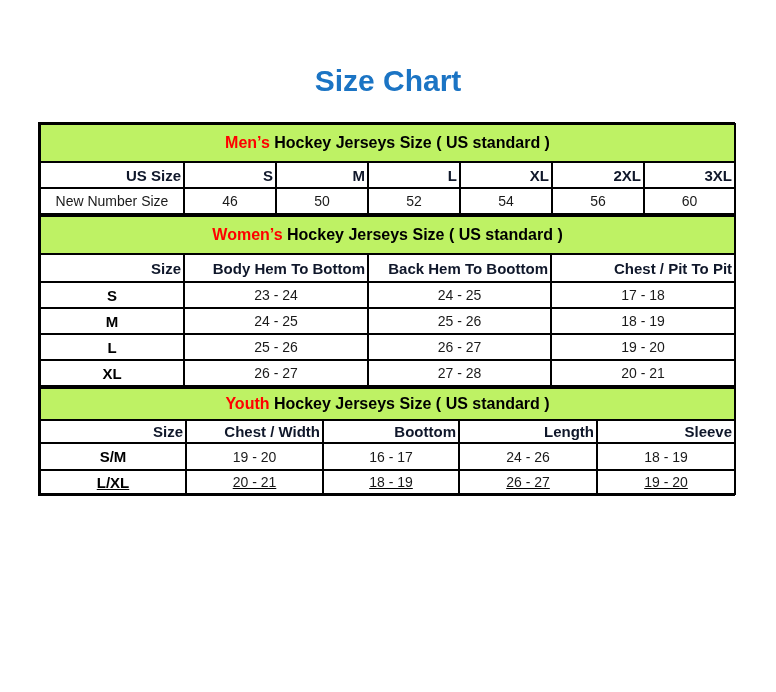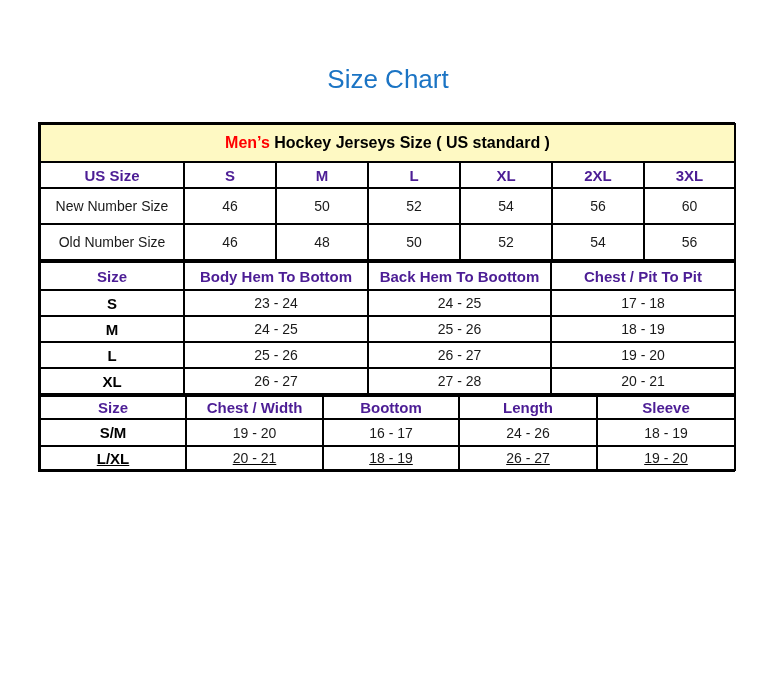--- a/index.html
+++ b/index.html
@@ -2,46 +2,46 @@
 <html><head>
 <meta charset="utf-8">
 <style>
   html,body { margin:0; padding:0; }
   body {
     width:776px; height:692px; background:#ffffff; position:relative;
     font-family:"Liberation Sans", sans-serif; overflow:hidden;
   }
   .page-title {
     position:absolute; top:64px; left:0; right:0; text-align:center;
-    font-size:26px; font-weight:normal; color:#1b74c4; letter-spacing:0px;
+    font-size:30px; font-weight:bold; color:#1b74c4; letter-spacing:0px;
   }
   .chart-wrap {
     position:absolute; top:122px; left:38px; width:695px;
     border:1px solid #000000;
   }
   table { border-collapse:collapse; table-layout:fixed; width:695px; }
   td {
     border:2px solid #000000; text-align:center; vertical-align:middle;
     font-size:14px; color:#1a1a1a; padding:0 2px; overflow:hidden; white-space:nowrap;
   }
   tr.banner-row td {
-    background:#fef9c3; font-weight:bold; font-size:16px; color:#000000;
+    background:#bef264; font-weight:bold; font-size:16px; color:#000000;
     height:36px; border:2px solid #000000;
   }
   tr.banner-row .hl { color:#ff0000; }
-  tr.hdr-row td { font-weight:bold; font-size:15px; color:#4c1d95; }
+  tr.hdr-row td { font-weight:bold; font-size:15px; color:#0f172a;text-align:right; }
   tr.hdr-row { height:26px; }
   tr.data-row { height:26px; }
   td.row-label-bold { font-weight:bold; font-size:15px; color:#000000; }
   .misspell {
     text-decoration-style:wavy;
     text-decoration-color:#e03b3b; text-decoration-thickness:1px; text-underline-offset:3px;
   }
   
-  table.men tr.data-row { height:36px; }
+  table.men tr.data-row { height:26px; }
   table.women tr.hdr-row { height:28px; }
   table.women tr.data-row { height:26px; }
   table.youth tr.banner-row td { height:30px; }
   table.youth tr.hdr-row { height:23px; }
   table.youth tr.row-sm { height:27px; }
   table.youth tr.row-lxl { height:24px;text-decoration:underline; }
 </style>
 </head>
 <body>
 
@@ -74,40 +74,34 @@
     </tr>
     <tr class="data-row">
       <td>New Number Size</td>
       <td>46</td>
       <td>50</td>
       <td>52</td>
       <td>54</td>
       <td>56</td>
       <td>60</td>
     </tr>
-    <tr class="data-row">
-      <td>Old Number Size</td>
-      <td>46</td>
-      <td>48</td>
-      <td>50</td>
-      <td>52</td>
-      <td>54</td>
-      <td>56</td>
-    </tr>
   </tbody>
     </table>
 
   <table class="women">
     <colgroup>
       <col style="width:144px">
         <col style="width:184px">
         <col style="width:183px">
         <col style="width:184px">
     </colgroup>
     <tbody>
+        <tr class="banner-row">
+      <td colspan="4"><span class="hl">Women’s</span><span> Hockey Jerseys Size ( US standard )</span></td>
+    </tr>
     <tr class="hdr-row">
       <td>Size</td>
       <td>Body Hem To Bottom</td>
       <td><span>Back Hem To </span><span class="misspell">Boottom</span></td>
       <td>Chest / Pit To Pit</td>
     </tr>
     <tr class="data-row">
       <td class="row-label-bold">S</td>
       <td>23 - 24</td>
       <td>24 - 25</td>
@@ -136,20 +130,23 @@
 
   <table class="youth">
     <colgroup>
       <col style="width:146px">
         <col style="width:137px">
         <col style="width:136px">
         <col style="width:138px">
         <col style="width:138px">
     </colgroup>
     <tbody>
+        <tr class="banner-row">
+      <td colspan="5"><span class="hl">Youth</span><span> Hockey Jerseys Size ( US standard )</span></td>
+    </tr>
     <tr class="hdr-row">
       <td>Size</td>
       <td>Chest / Width</td>
       <td>Boottom</td>
       <td>Length</td>
       <td>Sleeve</td>
     </tr>
     <tr class="data-row row-sm">
       <td class="row-label-bold">S/M</td>
       <td>19 - 20</td>

